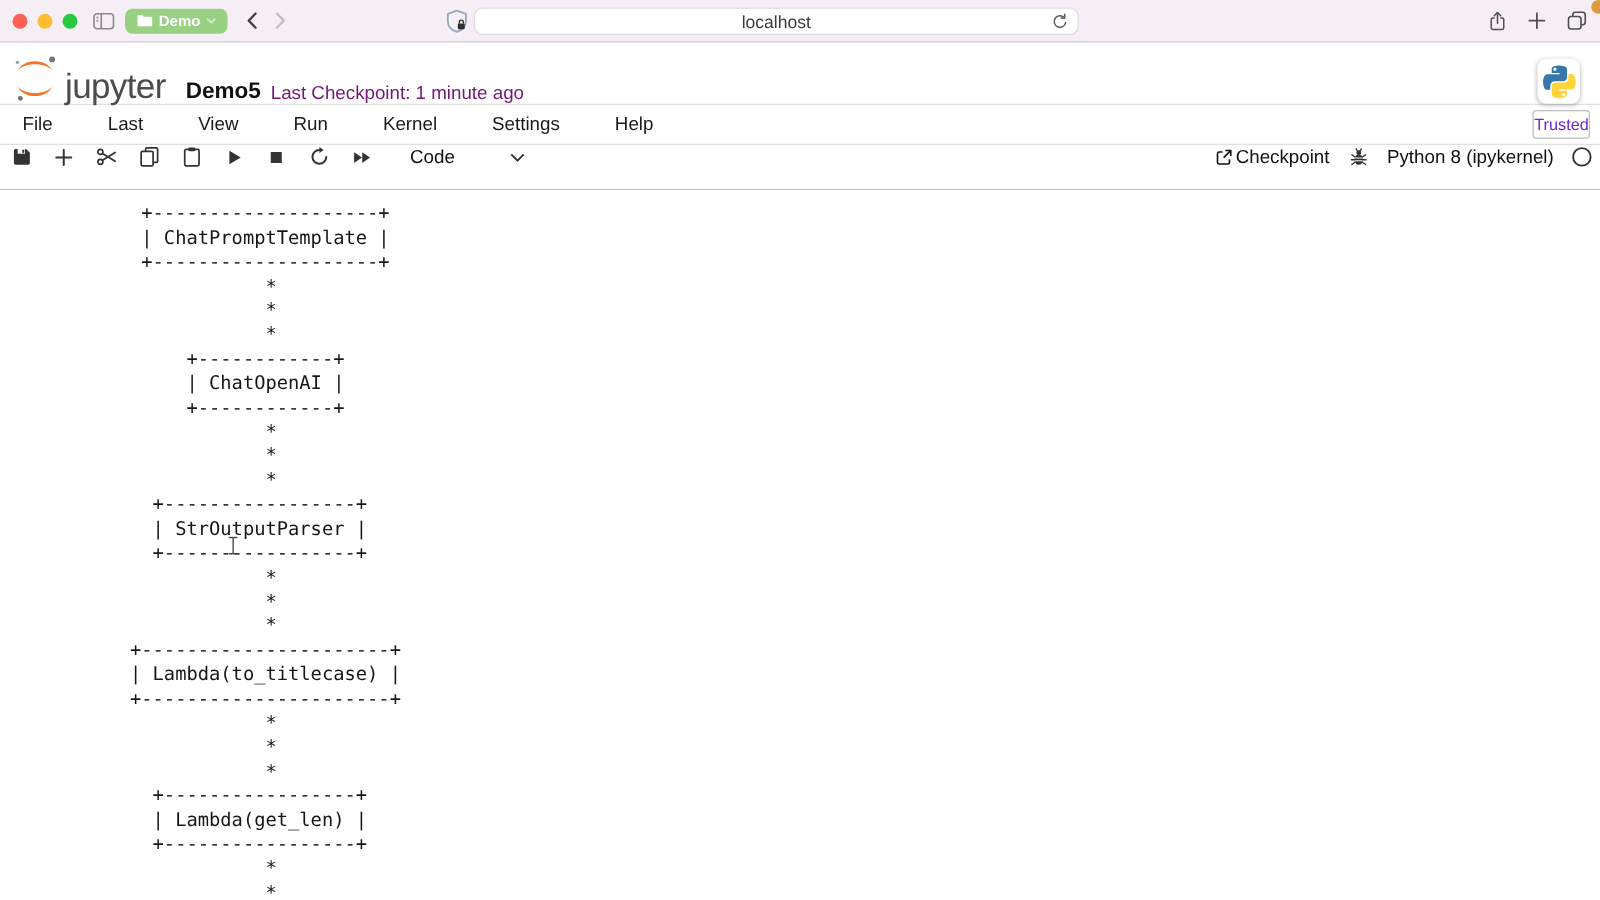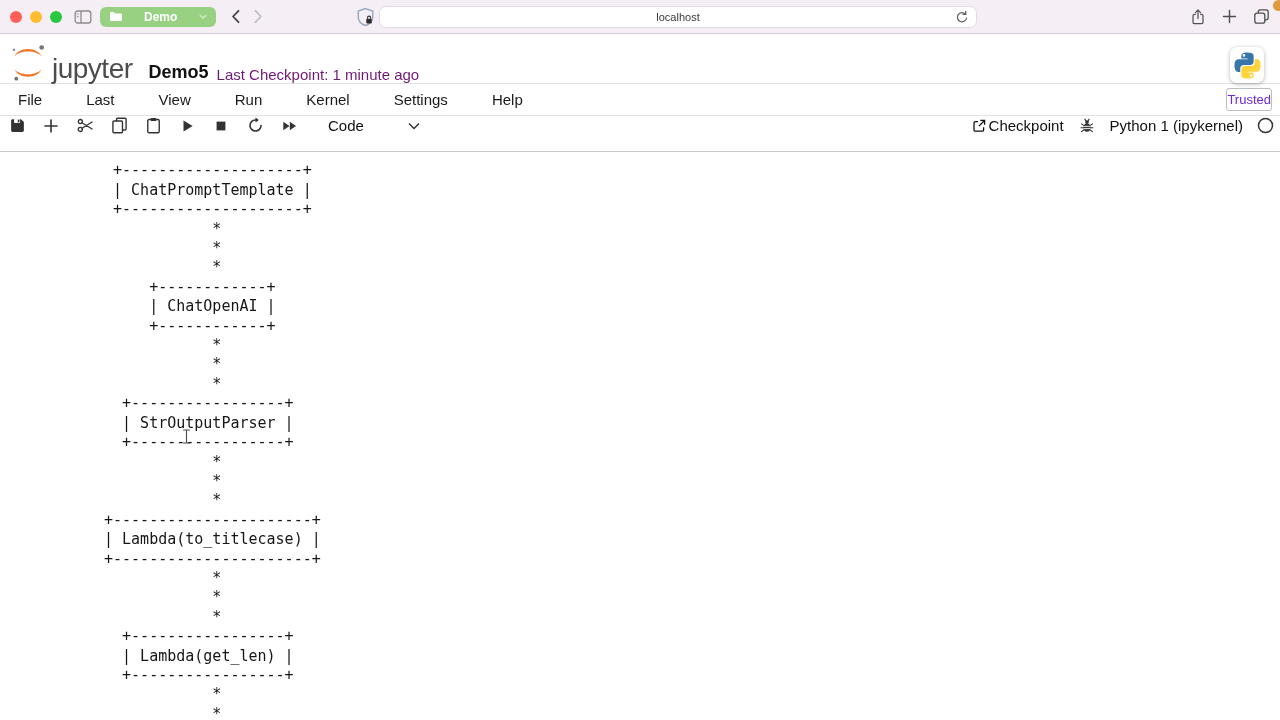--- a/index.html
+++ b/index.html
@@ -6,27 +6,27 @@
   body { font-family:"Liberation Sans","DejaVu Sans",sans-serif; background:#888; }
   .screen { width:1280px; height:720px; background:#fff; overflow:hidden; position:relative; }
 
   
   .chrome { height:34px; background:#f5eff5; border-bottom:1px solid #d3cbd3;
             display:flex; align-items:center; padding:0 10px; position:relative; color:#4f4f4f; }
   .traffic { display:flex; gap:8px; margin-right:12px; }
   .tl { width:12px; height:12px; border-radius:50%; display:inline-block; }
   .chrome-btn { background:none; border:none; display:flex; align-items:center; justify-content:center;
                 padding:0; cursor:default; color:#4f4f4f; }
-  .tab-pill { display:flex; align-items:center; gap:22px; height:20px; padding:0 9px;
+  .tab-pill { display:flex; align-items:center; gap:5px; height:20px; padding:0 9px;
               border-radius:6px; color:#fff; font-size:12px; font-weight:700; margin:0 12px 0 8px; }
   .nav-chevrons { display:flex; gap:12px; margin-left:2px; }
   .shield { position:absolute; left:356px; top:7px; }
-  .urlbar { position:absolute; left:379px; top:6px; width:598px; height:22px; background:#fff;
+  .urlbar { position:absolute; left:379px; top:6px; width:484px; height:22px; background:#fff;
             border:1px solid #e2dce2; border-radius:7px; display:flex; align-items:center;
-            justify-content:center; font-size:11px; color:#3a3a3a; }
+            justify-content:center; font-size:14px; color:#3a3a3a; }
   .urlbar .reload { position:absolute; right:7px; top:3px; }
   .chrome-right { margin-left:auto; display:flex; gap:16px; align-items:center; }
   .corner-dot { position:absolute; right:-4px; top:0; width:11px; height:11px; border-radius:50%;
                 background:#e09a3e; }
 
   
   .jp-header { height:50px; background:#fff; border-bottom:1px solid #e1e1e1;
                display:flex; align-items:flex-end; padding:0 16px 0 10px; }
   .jp-logo { display:flex; align-items:flex-end; gap:6px; cursor:pointer; }
   .brand { font-size:28px; color:#4c4c4c; letter-spacing:-0.5px; transform:translateY(2px); }
@@ -288,21 +288,21 @@
       <button class="tb-btn" style="margin:0">
         <span>
           <svg width="16" height="16" viewBox="0 0 16 16">
             <circle cx="8" cy="4.1" r="1.9" fill="currentColor"></circle>
             <ellipse cx="8" cy="9.6" rx="3.4" ry="4.2" fill="currentColor"></ellipse>
             <path d="M4.8 7.4L2.5 5.9M4.5 9.8H2.1M4.8 12l-2.3 1.6M11.2 7.4l2.3-1.5M11.5 9.8h2.4M11.2 12l2.3 1.6M6.8 2.6L5.9 1.1M9.2 2.6l.9-1.5" stroke="currentColor" stroke-width="1.1" stroke-linecap="round"></path>
             <path d="M5 8.4h6M5 10.6h6" stroke="#fff" stroke-width="0.9"></path>
           </svg>
         </span>
       </button>
-      <span class="kernel-name">Python 1 (ipykernel)</span>
+      <span class="kernel-name">Python 8 (ipykernel)</span>
       <span style="margin-right:2px">
         <svg width="17" height="17" viewBox="0 0 17 17" fill="none">
             <circle cx="8.5" cy="8.5" r="7" stroke="#333" stroke-width="1.5"></circle>
           </svg>
       </span>
     </div>
   </div>
 
   <div class="content">
     <pre class="ascii">            *

